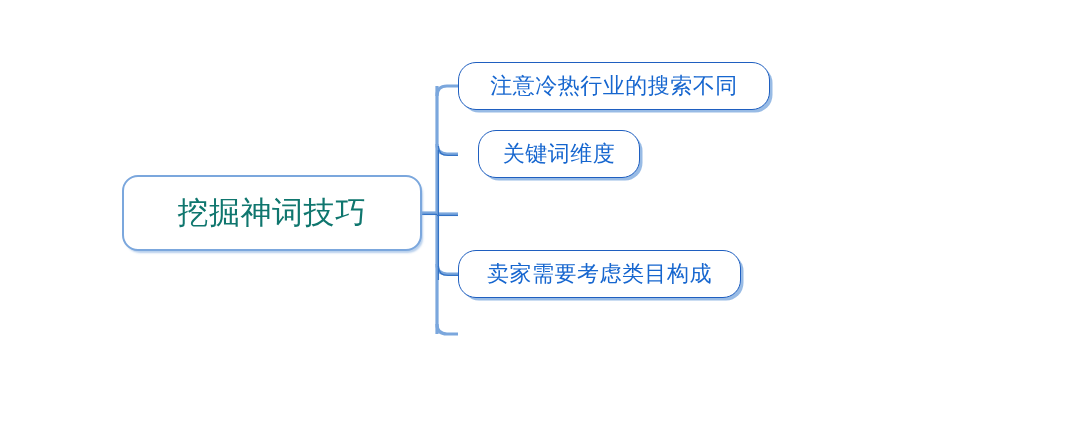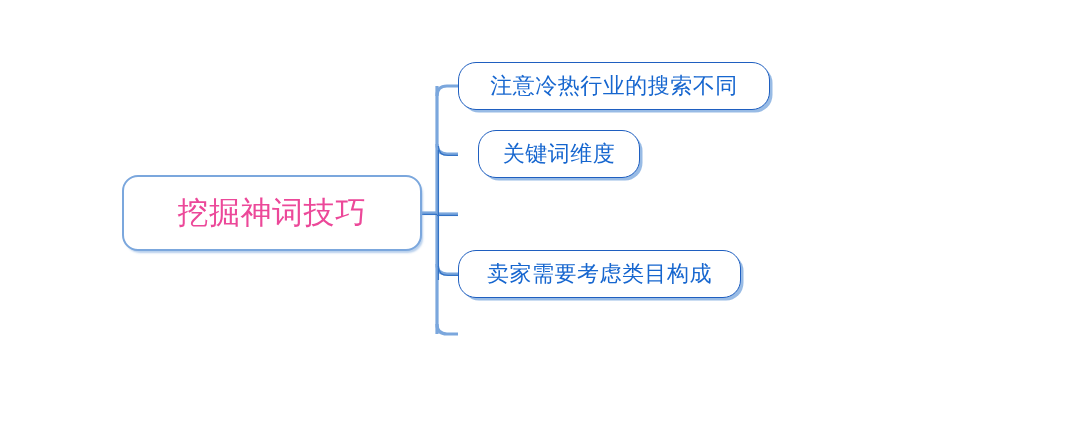--- a/index.html
+++ b/index.html
@@ -44,21 +44,21 @@
     left: 122px;
     top: 175px;
     width: 300px;
     height: 76px;
     border: 2.2px solid #7ba7dd;
     border-radius: 16px;
     box-shadow: 2px 3px 2px -1px rgba(123, 167, 221, 0.55);
   }
   #node-root .node-label {
     font-size: 31px;
-    color: #ec4899;
+    color: #0f766e;
   }
   
   .node-child {
     height: 48px;
     border: 1.7px solid #1f5fc0;
     border-radius: 18px;
     box-shadow: 3px 3px 0px -0.5px rgba(141, 180, 226, 0.9);
   }
   .node-child .node-label {
     font-size: 22px;

